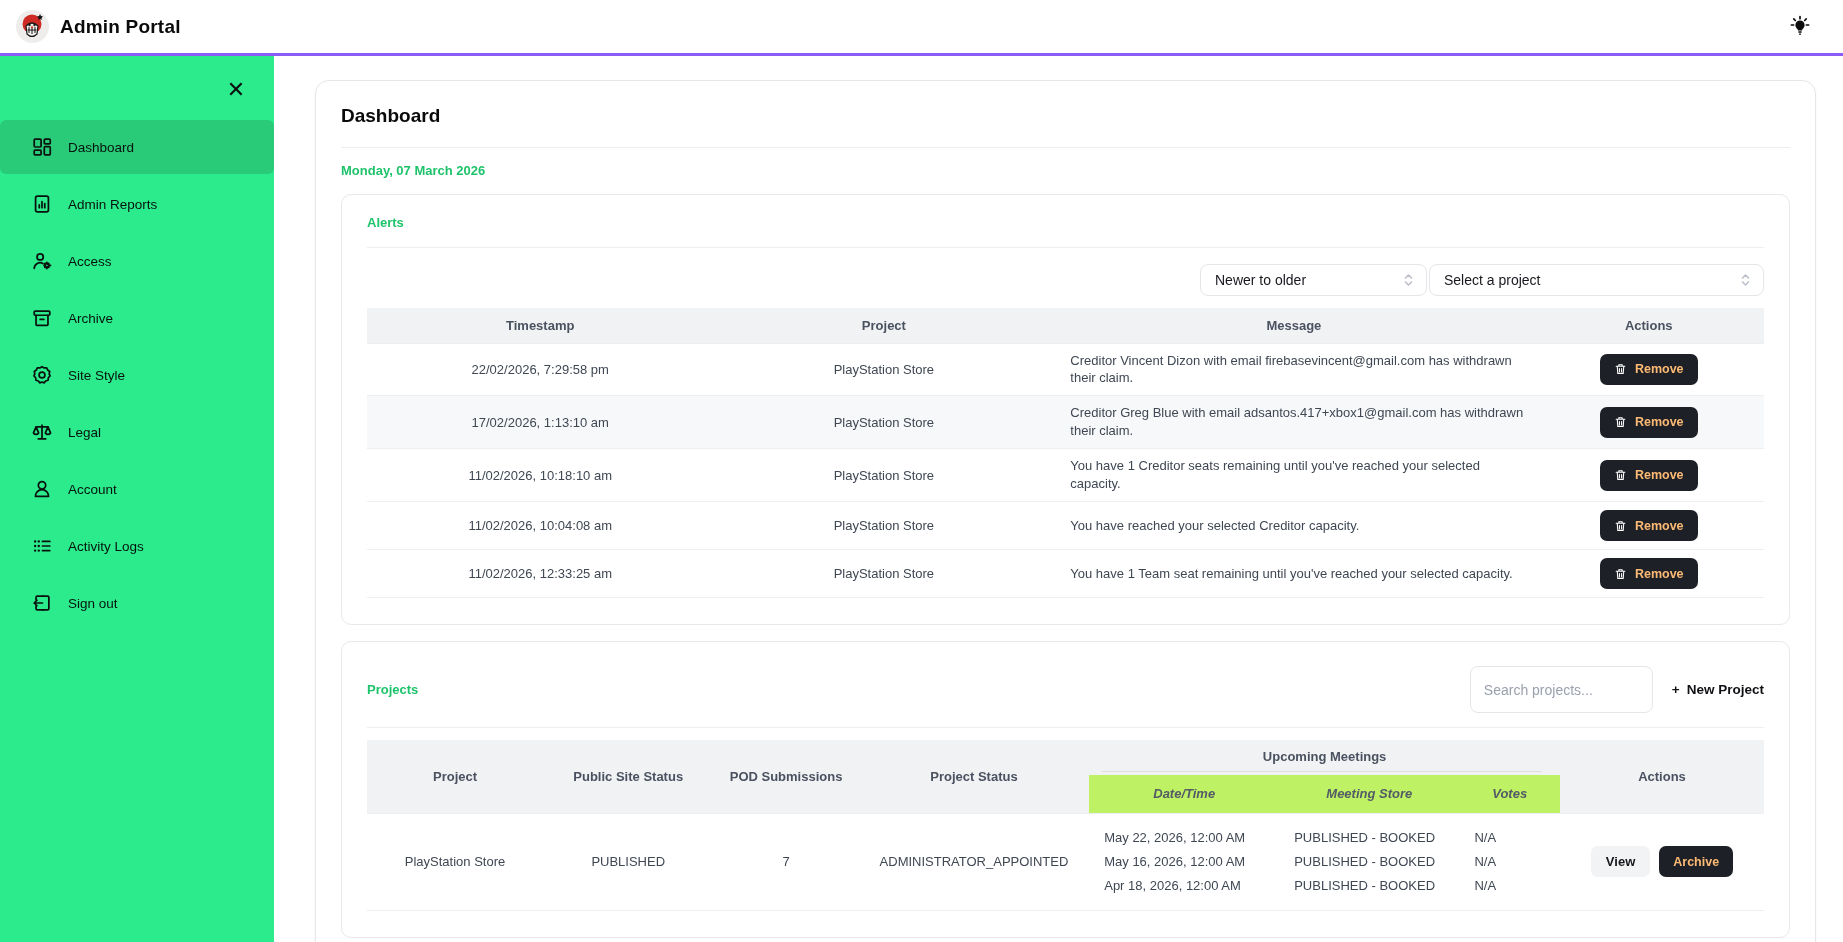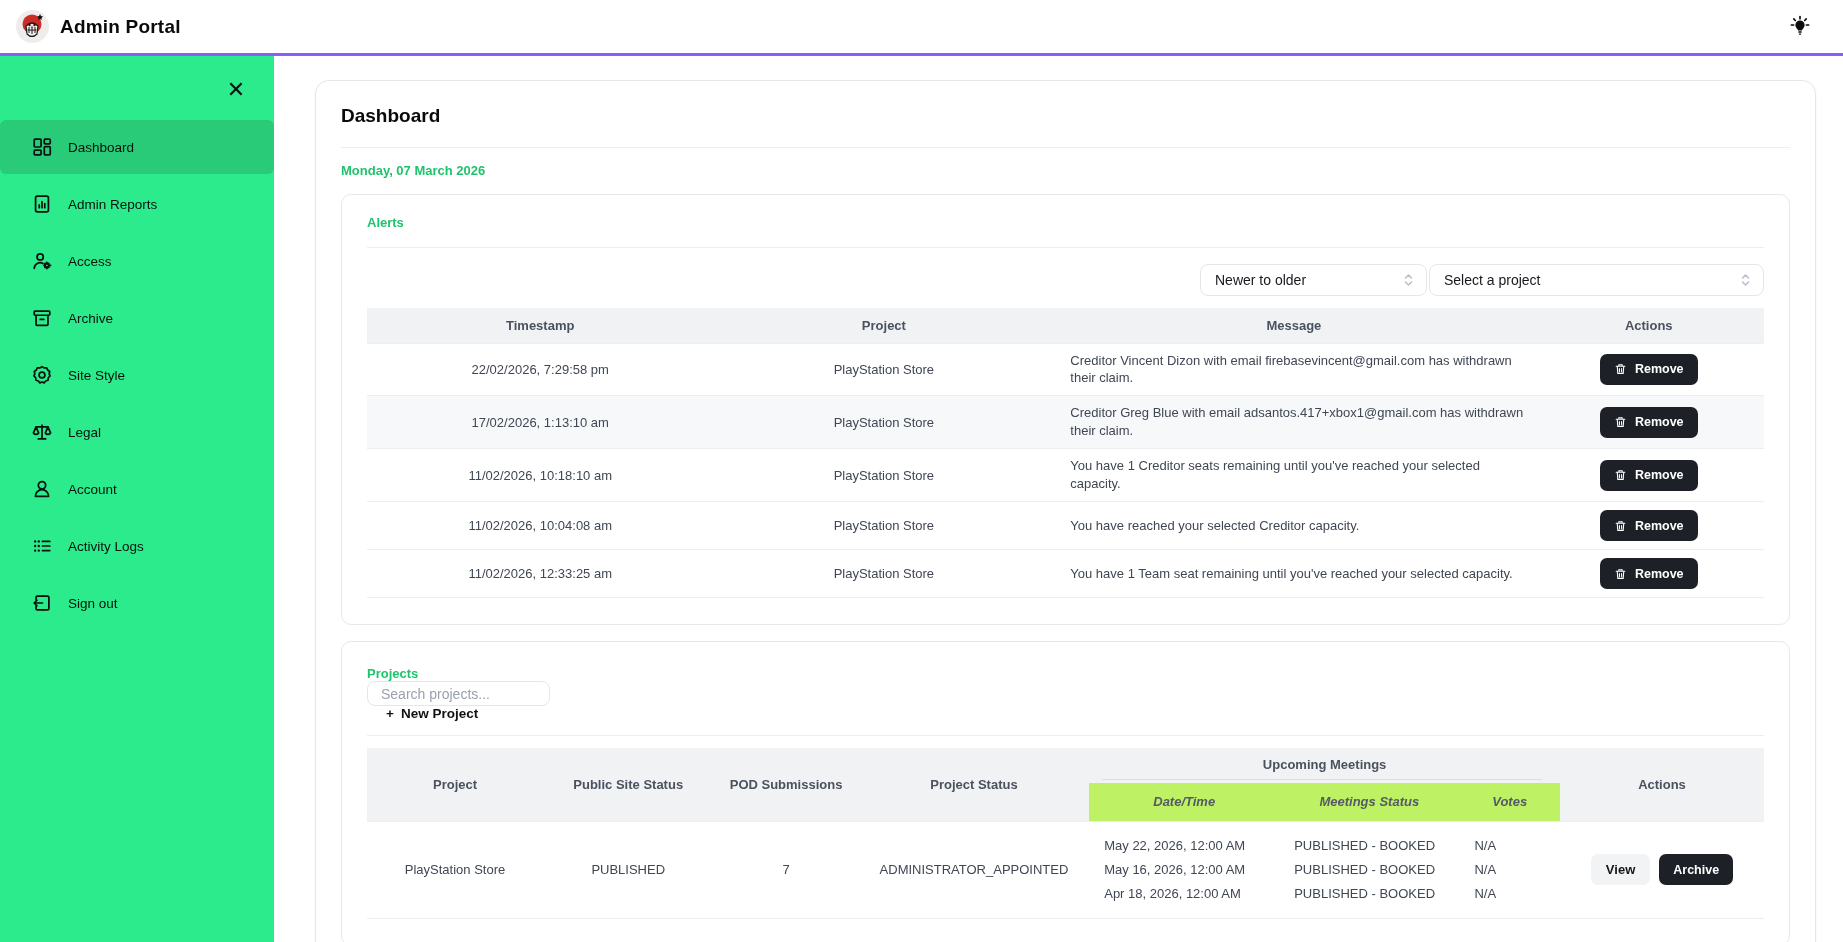--- a/index.html
+++ b/index.html
@@ -52,32 +52,32 @@
   
   table { border-collapse:collapse; width:100%; margin-top:12px; table-layout:fixed; }
   thead th { background:#f1f2f4; font-size:13px; font-weight:700; color:#4a5260; height:35px; }
   tbody td { border-top:1px solid #eceef1; font-size:13px; color:#3f4753; text-align:center;
     padding:8px 10px; vertical-align:middle; }
   tbody tr:last-child td { border-bottom:1px solid #eceef1; }
   td.msg { text-align:left; padding-left:16px; line-height:1.38; }
   tr.shaded td, tr.shaded-row td { background:#f7f8fa; }
 
   .btn-dark { display:inline-flex; align-items:center; justify-content:center; gap:8px;
-    background:#1d2026; color:#ffffff; border:none; border-radius:7px; height:31px; padding:0 14px;
+    background:#1d2026; color:#fdba74; border:none; border-radius:7px; height:31px; padding:0 14px;
     font-size:12.5px; font-weight:600; font-family:inherit; cursor:pointer; }
   .btn-light { display:inline-flex; align-items:center; justify-content:center; background:#f2f3f5;
     color:#15171c; border:none; border-radius:7px; height:31px; padding:0 15px; font-size:13px;
     font-weight:600; font-family:inherit; cursor:pointer; }
   .actions-cell .btn-row { display:flex; align-items:center; justify-content:center; gap:9px; }
 
   
-  .projects-head { display:flex; margin-top:4px;flex-direction:column; }
+  .projects-head { display:flex; align-items:center; margin-top:4px; }
   .projects-head .panel-title { flex:0 0 auto; }
   .projects-head .spacer { flex:1; }
-  .search-input { width:183px; height:25px; border:1px solid #e4e6ea; border-radius:8px; padding:0 13px;
+  .search-input { width:183px; height:47px; border:1px solid #e4e6ea; border-radius:8px; padding:0 13px;
     font-size:14px; color:#16181d; font-family:inherit; outline:none; }
   .search-input::placeholder { color:#9aa1ad; }
   .new-project { margin-left:19px; font-size:13.5px; font-weight:700; color:#101115; cursor:pointer;
     display:flex; align-items:center; gap:7px; background:none; border:none; font-family:inherit; }
 
   
   th.group-th { padding:0; vertical-align:top; }
   .group-wrap { padding-top:9px; }
   .group-divider { border-bottom:1px solid #dcdee3; margin:7px 18px 0 13px; }
   th.sub-th { font-style:italic; font-weight:600; color:#545b66; height:38px; background:#bef264; }
@@ -353,21 +353,21 @@
             <th rowspan="2">POD Submissions</th>
             <th rowspan="2">Project Status</th>
             <th colspan="3" class="group-th">
               <div class="group-wrap">Upcoming Meetings</div>
               <div class="group-divider"></div>
             </th>
             <th rowspan="2">Actions</th>
           </tr>
           <tr>
             <th class="sub-th">Date/Time</th>
-            <th class="sub-th">Meetings Status</th>
+            <th class="sub-th">Meeting Store</th>
             <th class="sub-th">Votes</th>
           </tr>
         </thead>
         <tbody>
           <tr>
             <td>PlayStation Store</td>
             <td>PUBLISHED</td>
             <td>7</td>
             <td>ADMINISTRATOR_APPOINTED</td>
             <td class="meet-cell">

